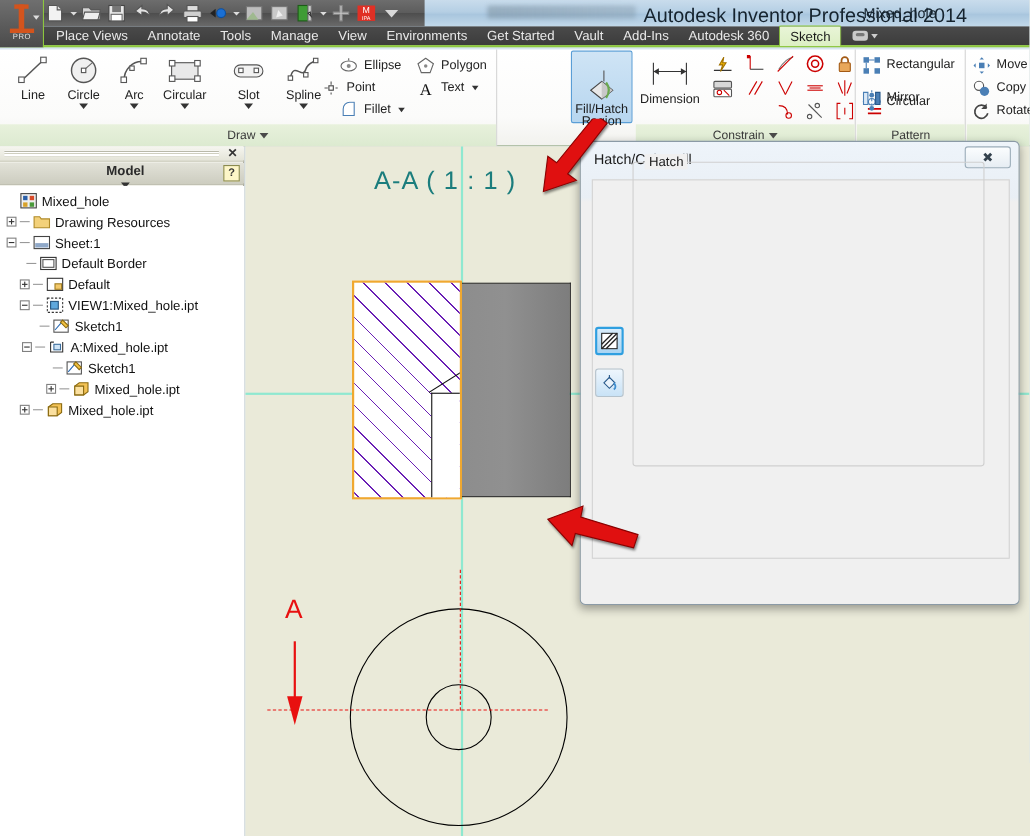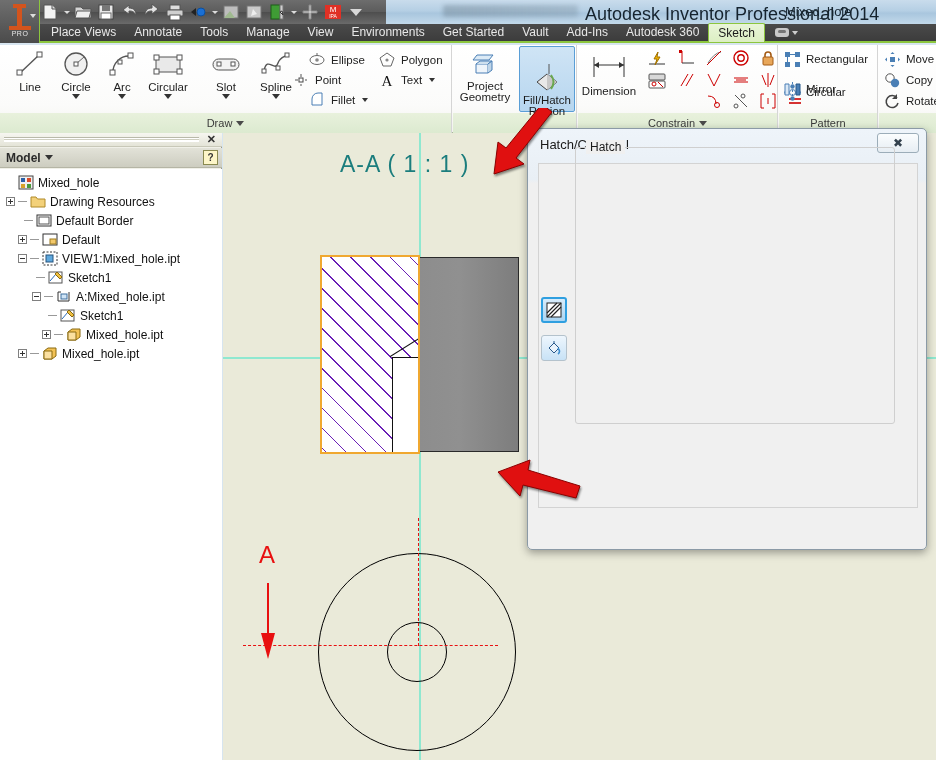--- a/index.html
+++ b/index.html
@@ -117,21 +117,21 @@
     position:absolute; left:0; top:0; width:222px; height:14px;
     background:linear-gradient(to bottom,#f6f6f0,#e4e4d8);
     border-bottom:1px solid #c8c8b8;
   }
   #browser-grip .lines{position:absolute;left:4px;top:4px;width:195px;height:5px;
     background:repeating-linear-gradient(to bottom,#b9b9aa 0,#b9b9aa 1px,#ffffff 1px,#ffffff 2px,#cfcfc0 2px,#cfcfc0 3px,#ffffff 3px,#ffffff 5px);}
   #browser-grip .x{position:absolute;right:6px;top:0px;font-size:11px;font-weight:bold;color:#333;cursor:default;}
   #browser-head{
     position:absolute; left:0; top:15px; width:222px; height:20px;
     background:linear-gradient(to bottom,#e2e2d8,#cdcdc0);
-    border-bottom:1px solid #b5b5a5; display:flex; align-items:center; padding-left:6px; gap:4px;
+    border-bottom:1px solid #b5b5a5; display:flex; align-items:center; padding-left:6px; gap:4px;flex-direction:column;
   }
   #browser-head .t{ font-weight:bold; font-size:12px; color:#2a2a2a;}
   #browser-head .cv{border-left:4px solid transparent;border-right:4px solid transparent;border-top:5px solid #333;}
   #browser-help{
     position:absolute; right:4px; top:2px; width:15px;height:15px;
     background:#fdf6c8;border:1px solid #8a8a50; font-size:10px; color:#333;
     display:flex;align-items:center;justify-content:center; font-weight:bold;
   }
   #tree{ position:absolute; left:0; top:36px; width:222px; bottom:0;
          background:#ffffff; padding-top:4px; overflow:hidden;}
@@ -473,38 +473,20 @@
         <span>Fillet</span>
         <span class="cv"></span>
       </div>
     </div>
     <div class="panel-label">
       <span>Draw</span>
       <span class="cv"></span>
     </div>
   </div>
 
-  <div class="panel" style="left:453px;width:124px;">
-    <div class="panel-body">
-      <div class="bigbtn" style="left:3px;width:58px;">
-        <div class="gl">
-          <svg width="32" height="32" viewBox="0 0 32 32">
-              <path d="M8 7 L24 7 L20 12 L4 12 Z" fill="#dbeaf6" stroke="#4a7fb5"></path>
-              <path d="M7 16 h12 v9 h-12z" fill="#eef4fa" stroke="#4a7fb5"></path>
-              <path d="M7 16 l4-3 h12 l-4 3" fill="#cfe0ee" stroke="#4a7fb5"></path>
-              <path d="M19 16 l4-3 v9 l-4 3" fill="#bfd5e8" stroke="#4a7fb5"></path>
-            </svg>
-        </div>
-        <div style="line-height:11px;">Project Geometry</div>
-      </div>
-    </div>
-    <div class="panel-label">
-      <span></span>
-    </div>
-  </div>
 
   <div id="fillhatch">
     <div style="height:34px;display:flex;align-items:center;justify-content:center;">
       <svg width="32" height="32" viewBox="0 0 32 32">
           <line x1="18" y1="2" x2="18" y2="12" stroke="#555"></line>
           <path d="M16 12 L26 20 L16 28 L6 20 Z" fill="#e8e8e8" stroke="#444"></path>
           <path d="M16 12 L26 20 L16 28 Z" fill="#c8c8c8"></path>
           <path d="M20 13 q5 7 0 14" fill="none" stroke="#6aa84f" stroke-width="2"></path>
         </svg>
     </div>
@@ -737,20 +719,31 @@
       <span class="tplus plus"></span>
       <span class="tdash"></span>
       <span class="ticon">
         <svg width="16" height="15" viewBox="0 0 16 15">
             <path d="M1 3h5l1.5 2H15v8H1z" fill="#f3d17a" stroke="#b08a28"></path>
           </svg>
       </span>
       <span>Drawing Resources</span>
     </div>
 
+    <div class="tnode" style="padding-left:6px;">
+      <span class="tplus"></span>
+      <span class="tdash"></span>
+      <span class="ticon">
+        <svg width="16" height="15" viewBox="0 0 16 15">
+            <rect x="1" y="2" width="14" height="11" fill="#fff" stroke="#444"></rect>
+            <rect x="2" y="8" width="12" height="4" fill="#8fa8c8"></rect>
+          </svg>
+      </span>
+      <span>Sheet:1</span>
+    </div>
 
     <div class="tnode" style="padding-left:24px;">
       <span class="tdash"></span>
       <span class="ticon">
         <svg width="16" height="15" viewBox="0 0 16 15">
             <rect x="1" y="2" width="14" height="11" fill="#fff" stroke="#333"></rect>
             <rect x="3" y="4" width="10" height="7" fill="none" stroke="#555"></rect>
           </svg>
       </span>
       <span>Default Border</span>
@@ -785,21 +778,21 @@
       <span class="ticon">
         <svg width="16" height="15" viewBox="0 0 16 15">
             <rect x="1" y="2" width="13" height="11" fill="#fff" stroke="#555"></rect>
             <path d="M2 11 l6-7 3 3" fill="none" stroke="#2a6ab5"></path>
             <path d="M9 2 l5 5-2 2-5-5z" fill="#f0c040" stroke="#8a6a10"></path>
           </svg>
       </span>
       <span>Sketch1</span>
     </div>
 
-    <div class="tnode" style="padding-left:32px;">
+    <div class="tnode" style="padding-left:20px;">
       <span class="tplus"></span>
       <span class="tdash"></span>
       <span class="ticon">
         <svg width="16" height="15" viewBox="0 0 16 15">
             <path d="M2 3 v9 h11 v-9" fill="none" stroke="#333"></path>
             <rect x="5" y="5" width="6" height="5" fill="#cfe4f6" stroke="#3d6f9e"></rect>
             <line x1="2" y1="3" x2="5" y2="3" stroke="#333"></line>
           </svg>
       </span>
       <span>A:Mixed_hole.ipt</span>

